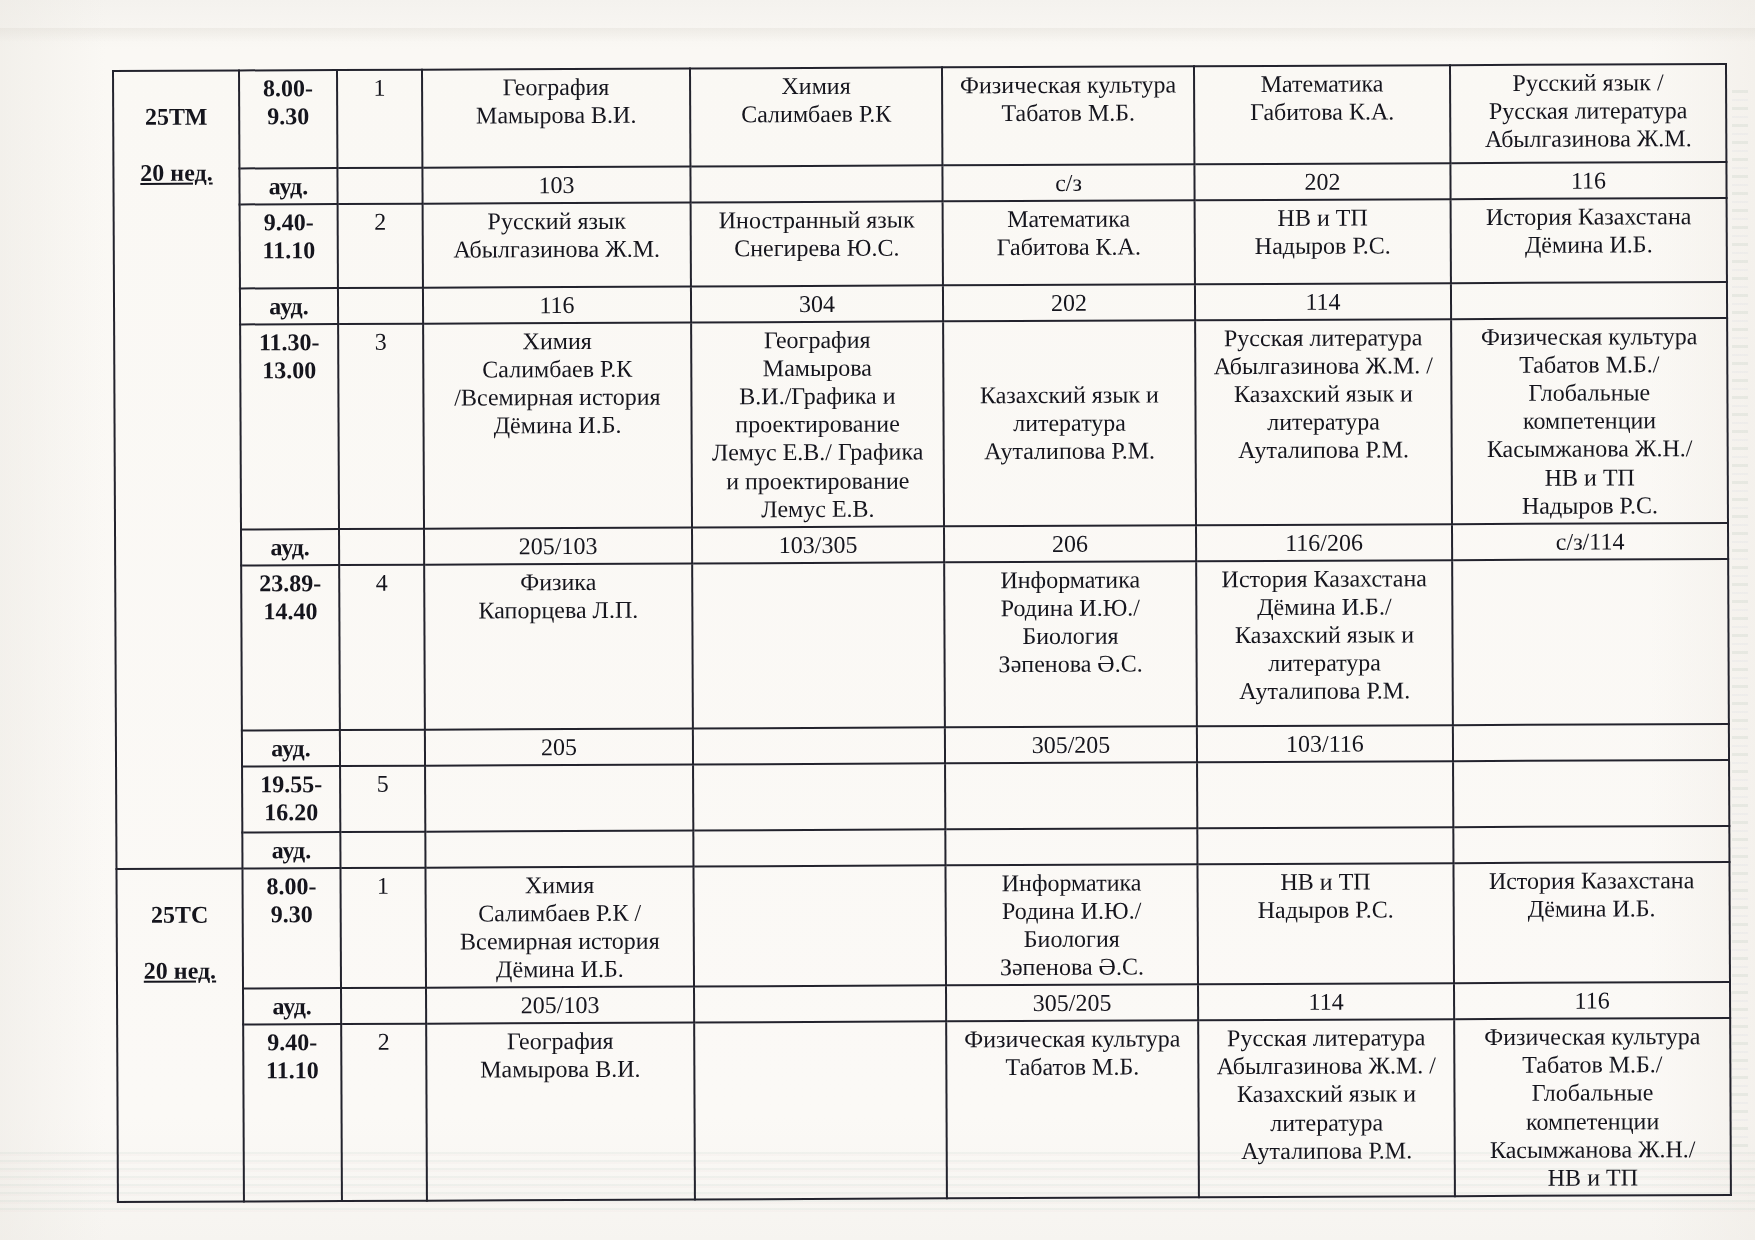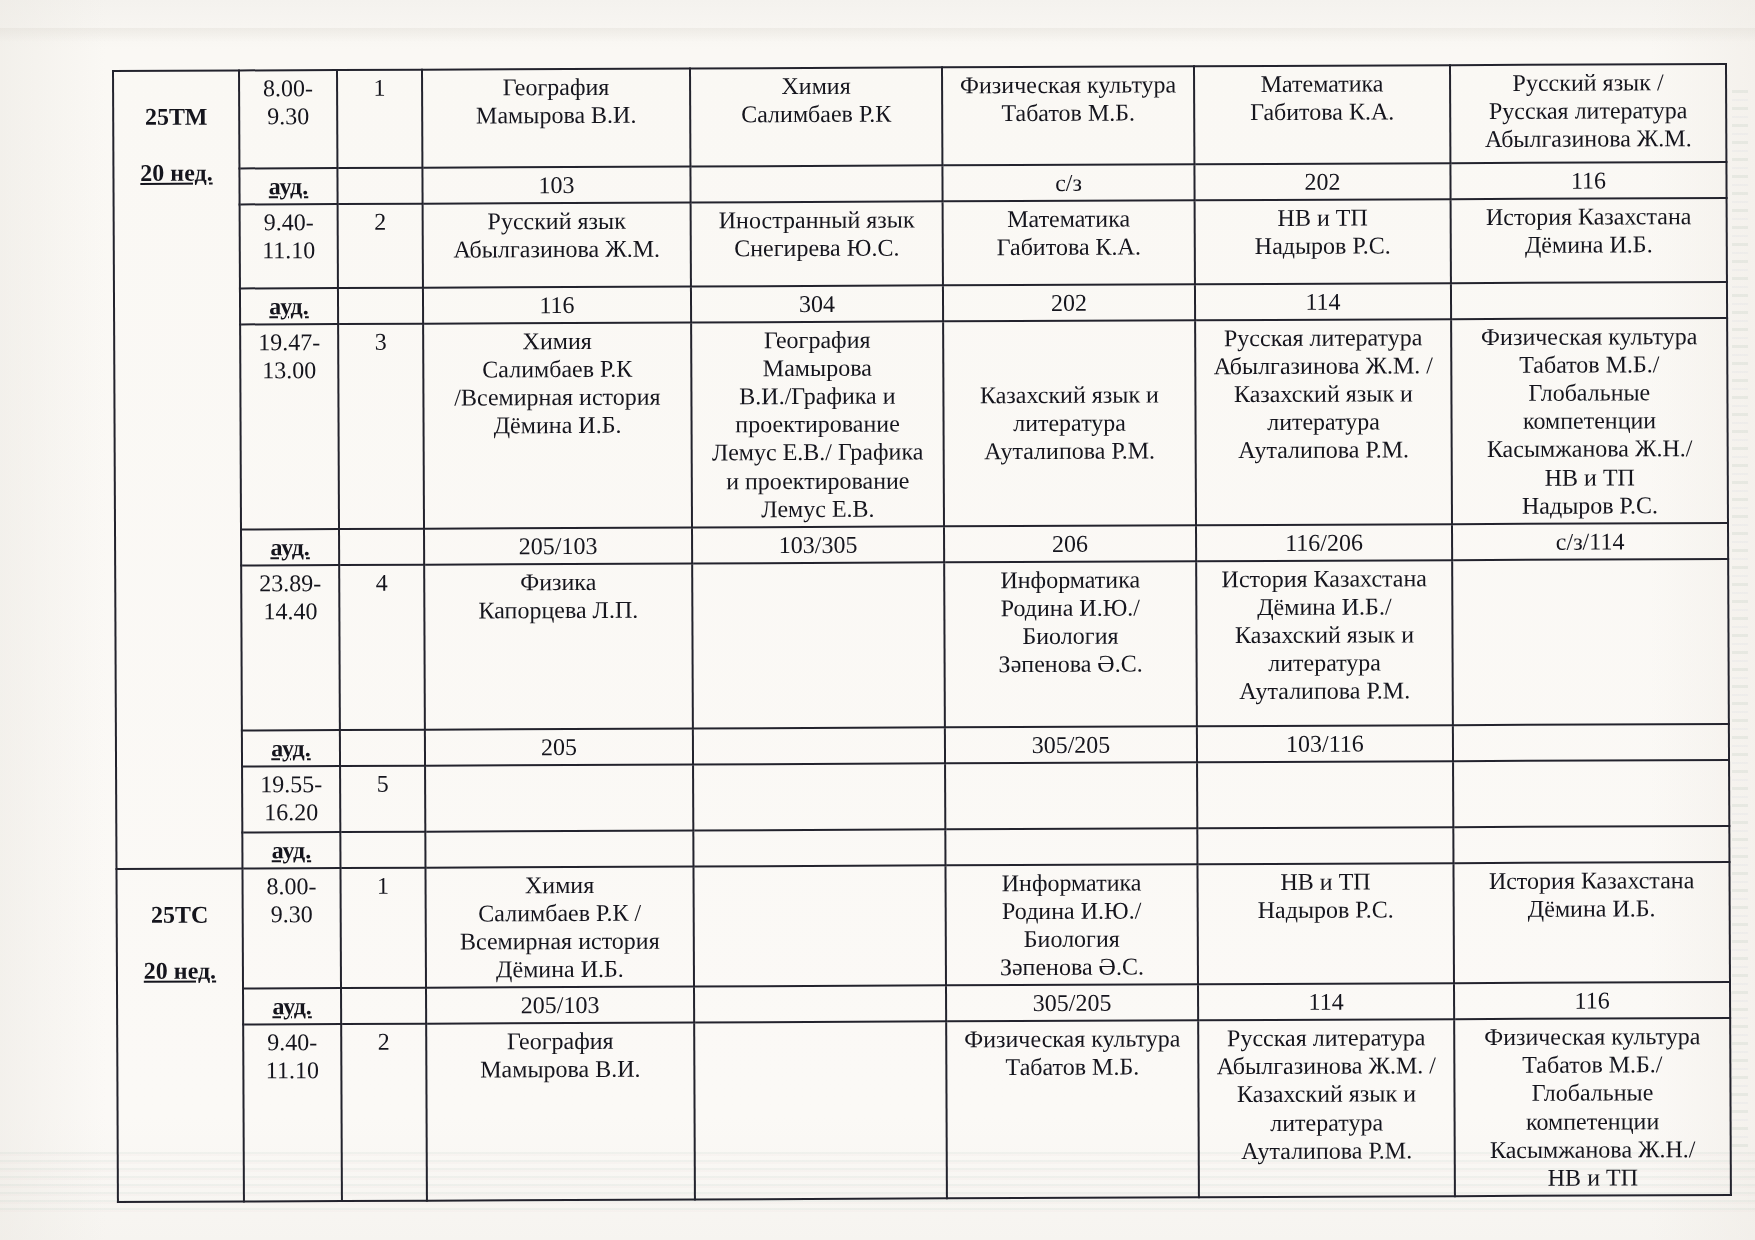--- a/index.html
+++ b/index.html
@@ -76,33 +76,32 @@
     text-align: left;
     vertical-align: top;
     font-weight: bold;
     font-size: 27px;
     line-height: 1.3;
     padding: 4px 4px 4px 8px;
     white-space: normal;
   }
   td.time-cell {
     text-align: left;
-    font-weight: normal;
+    font-weight: bold;
     font-size: 26px;
     padding-left: 9px;
     line-height: 1.25;
   }
   td.aud-label-cell {
     text-align: left;
     font-weight: bold;
     font-size: 26px;
     padding-left: 9px;
     line-height: 1.0;
     padding-top: 1px;
-    text-decoration: underline;
   }
   td.num-cell {
     font-size: 24px;
     padding-top: 4px;
   }
   td.aud-value-cell {
     font-size: 24px;
     line-height: 1.0;
     padding-top: 2px;
   }
@@ -178,21 +177,21 @@
     <tr style="height:30px">
       <td class="aud-label-cell">ауд.</td>
       <td></td>
       <td class="aud-value-cell">116</td>
       <td class="aud-value-cell">304</td>
       <td class="aud-value-cell">202</td>
       <td class="aud-value-cell">114</td>
       <td class="aud-value-cell"></td>
     </tr>
     <tr style="height:200px">
-      <td class="time-cell">19.47-
+      <td class="time-cell">11.30-
 13.00</td>
       <td class="num-cell">3</td>
       <td>Химия
 Салимбаев Р.К
 /Всемирная история
 Дёмина И.Б.</td>
       <td>География
 Мамырова
 В.И./Графика и
 проектирование

